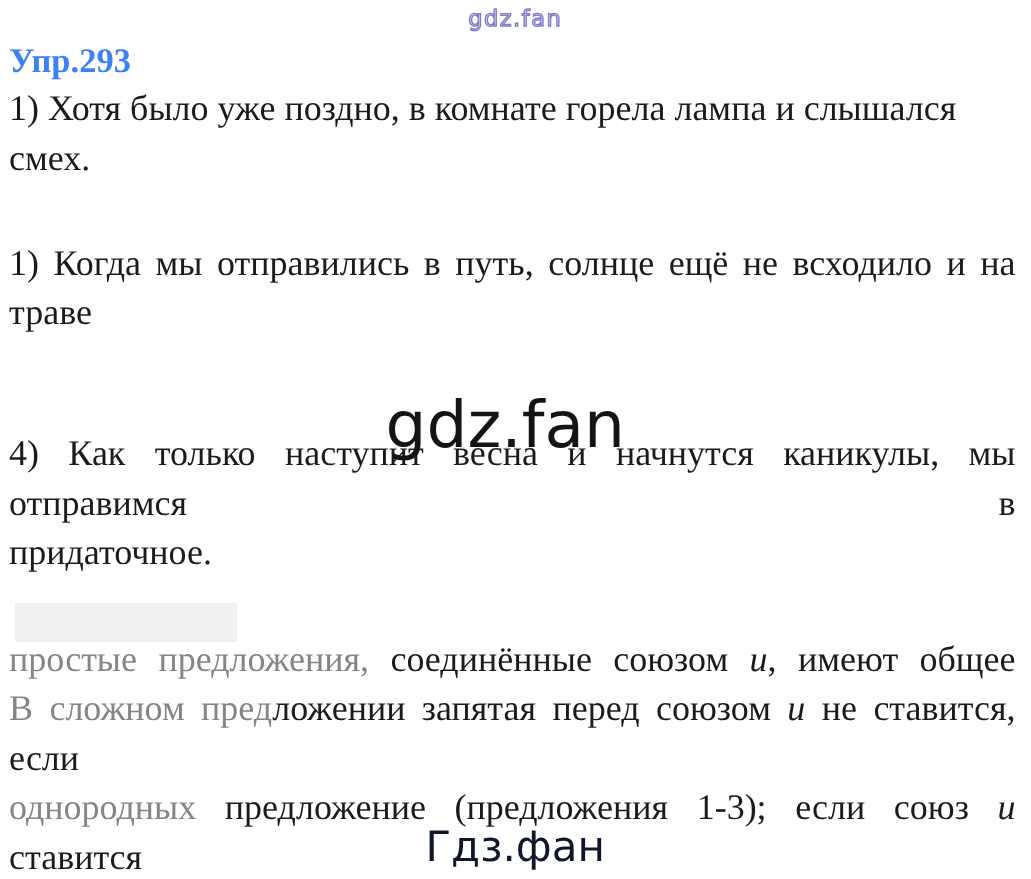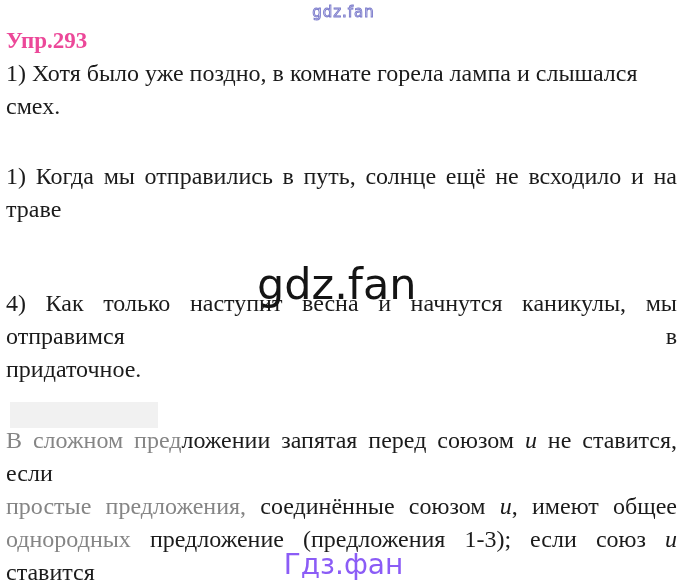--- a/index.html
+++ b/index.html
@@ -23,21 +23,21 @@
     color: #ecectF0;
     color: rgba(235,235,250,0.9);
     -webkit-text-stroke: 0.9px #7d7dcc;
     text-shadow: 0 0 0.5px #8888cc;
   }
 
   .title {
     font-size: 23px;
     font-weight: bold;
     line-height: 24px;
-    color: #ec4899;
+    color: #3b82f6;
   }
 
   .line {
     font-size: 24px;
     line-height: 33px;
     white-space: normal;
   }
   .line.j {
     text-align: justify;
     text-align-last: justify;
@@ -67,21 +67,21 @@
     color: #141414;
   }
 
   .wm-bottom {
     position: absolute;
     left: 0; right: 0; top: 549px;
     text-align: center;
     font-family: "DejaVu Sans", sans-serif;
     font-size: 28px;
     line-height: 32px;
-    color: #8b5cf6;
+    color: #0f172a;
   }
 </style>
 </head>
 <body>
 
 <div class="wm-top">gdz.fan</div>
 
 <div class="content">
   <div class="title">Упр.293</div>
   <div id="sentences">
@@ -90,22 +90,22 @@
       </div>
       <div class="sent sent-2">
         <div class="line j"><span>1) Когда мы отправились в путь, солнце ещё не всходило и на траве</span></div>
       </div>
       <div class="sent sent-4">
         <div class="line j"><span>4) Как только наступит весна и начнутся каникулы, мы отправимся в</span></div>
         <div class="line"><span>придаточное.</span></div>
       </div>
     </div>
   <div class="note" id="note">
+      <div class="line j"><span class="faded">простые предложения,</span><span> соединённые союзом </span><span class="it">и</span><span>, имеют общее</span></div>
       <div class="line j"><span class="faded">В сложном пред</span><span>ложении запятая перед союзом </span><span class="it">и</span><span> не ставится, если</span></div>
-      <div class="line j"><span class="faded">простые предложения,</span><span> соединённые союзом </span><span class="it">и</span><span>, имеют общее</span></div>
       <div class="line j"><span class="faded">однородных</span><span> предложение (предложения 1-3); если союз </span><span class="it">и</span><span> ставится</span></div>
     </div>
 </div>
 
 <div class="redaction-box"></div>
 
 <div class="wm-mid">gdz.fan</div>
 
 <div class="wm-bottom">Гдз.фан</div>
 

